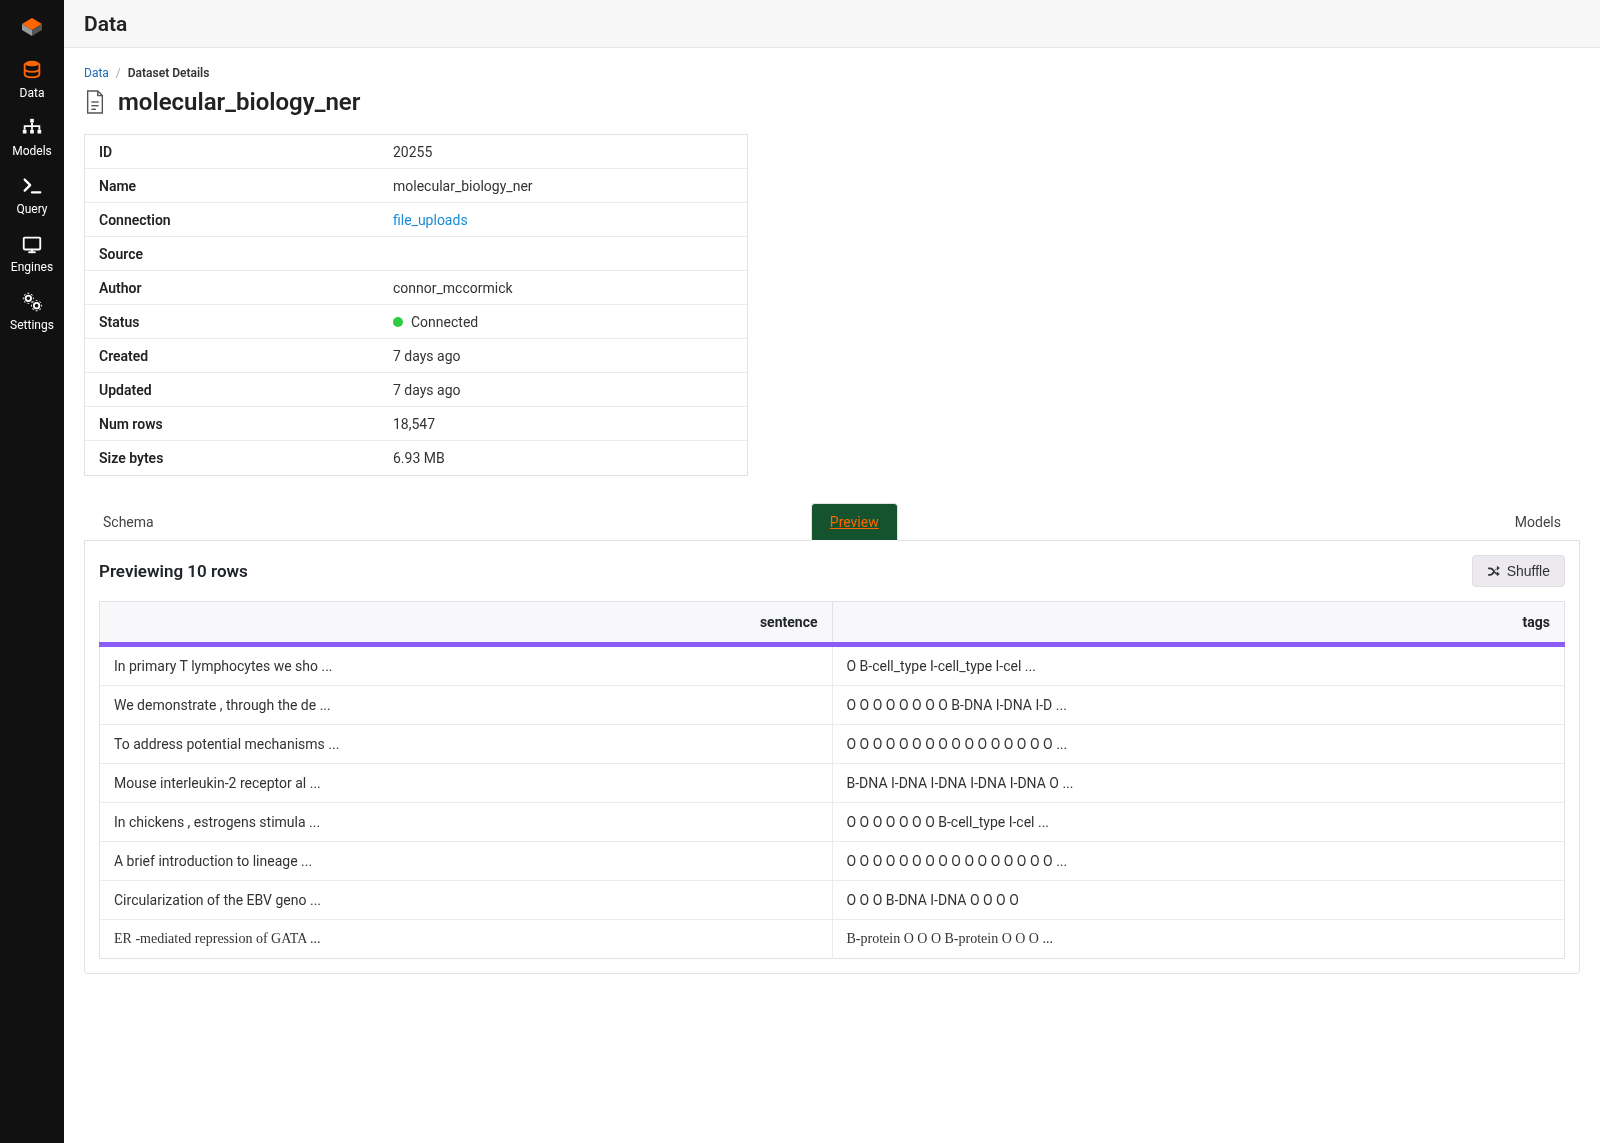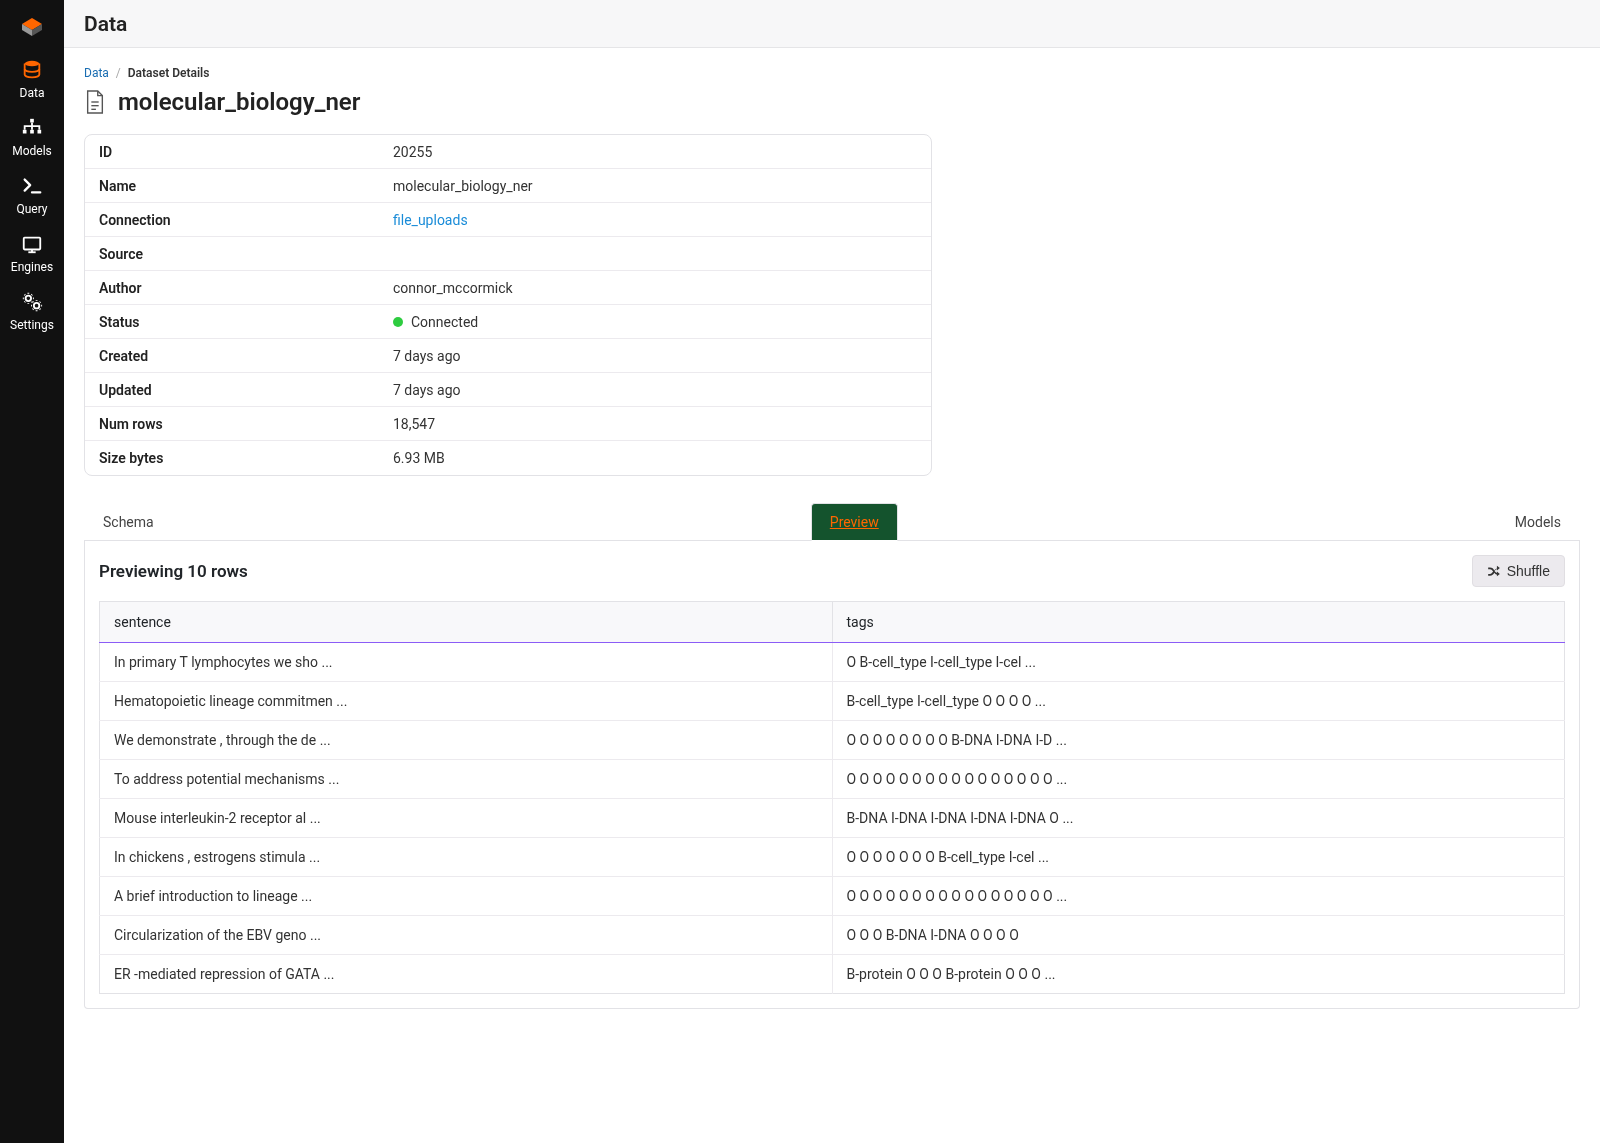--- a/index.html
+++ b/index.html
@@ -55,23 +55,23 @@
   .breadcrumb { font-size: 12px; margin-bottom: 8px; }
   .breadcrumb a { color: #1a6db2; text-decoration: none; cursor: pointer; }
   .breadcrumb .sep { color: #aaa; margin: 0 4px; }
   .breadcrumb .current { color: #333; font-weight: 600; }
 
   .title-row { display: flex; align-items: center; gap: 12px; margin-bottom: 18px; }
   .title-row h1 { font-size: 24px; font-weight: 600; color: #222; }
   .file-ico { width:22px; height:26px; }
 
   .meta-panel {
-    width: 848px;
+    width: 664px;
     border: 1px solid #e2e2e6;
-    border-radius: 8px;
+    border-radius: 0;
     overflow: hidden;
     margin-bottom: 26px;
   }
   .meta-row {
     display: flex;
     border-bottom: 1px solid #eceaee;
     min-height: 34px;
     align-items: center;
     padding: 0 14px;
     font-size: 14px;
@@ -128,37 +128,37 @@
   }
   .shuffle-btn svg { width:14px; height:14px; }
 
   table.data {
     width: 100%;
     border-collapse: collapse;
     border: 1px solid #e2e2e6;
     font-size: 14px;
   }
   table.data th {
-    text-align: left;
+    text-align: right;
     background: #f8f8fa;
-    font-weight: 400;
+    font-weight: 700;
     padding: 12px 14px;
-    border-bottom: 1px solid #8b5cf6;
+    border-bottom: 5px solid #8b5cf6;
     border-right: 1px solid #e2e2e6;
   }
   table.data th:last-child, table.data td:last-child { border-right:none; }
   table.data td {
     padding: 11px 14px;
     border-bottom: 1px solid #eceaee;
     border-right: 1px solid #eceaee;
     color: #333;
     white-space: nowrap;
     margin-top: 40px;
   }
-  table.data tr:last-child td { border-bottom: none; }
+  table.data tr:last-child td { border-bottom: none; font-family: Liberation Serif, serif; }
 </style>
 </head>
 <body>
 
 <div class="app">
 
   <aside class="sidebar">
     <div class="logo-box">
       <svg width="30" height="30" viewBox="0 0 30 30">
         <g transform="translate(15 15)">
@@ -333,24 +333,20 @@
                 <th style="width: 50%;">sentence</th>
                 <th>tags</th>
               </tr>
             </thead>
           <tbody id="tbody">
               <tr>
                 <td>In primary T lymphocytes we sho ...</td>
                 <td>O B-cell_type I-cell_type I-cel ...</td>
               </tr>
               <tr>
-                <td>Hematopoietic lineage commitmen ...</td>
-                <td>B-cell_type I-cell_type O O O O ...</td>
-              </tr>
-              <tr>
                 <td>We demonstrate , through the de ...</td>
                 <td>O O O O O O O O B-DNA I-DNA I-D ...</td>
               </tr>
               <tr>
                 <td>To address potential mechanisms ...</td>
                 <td>O O O O O O O O O O O O O O O O ...</td>
               </tr>
               <tr>
                 <td>Mouse interleukin-2 receptor al ...</td>
                 <td>B-DNA I-DNA I-DNA I-DNA I-DNA O ...</td>

